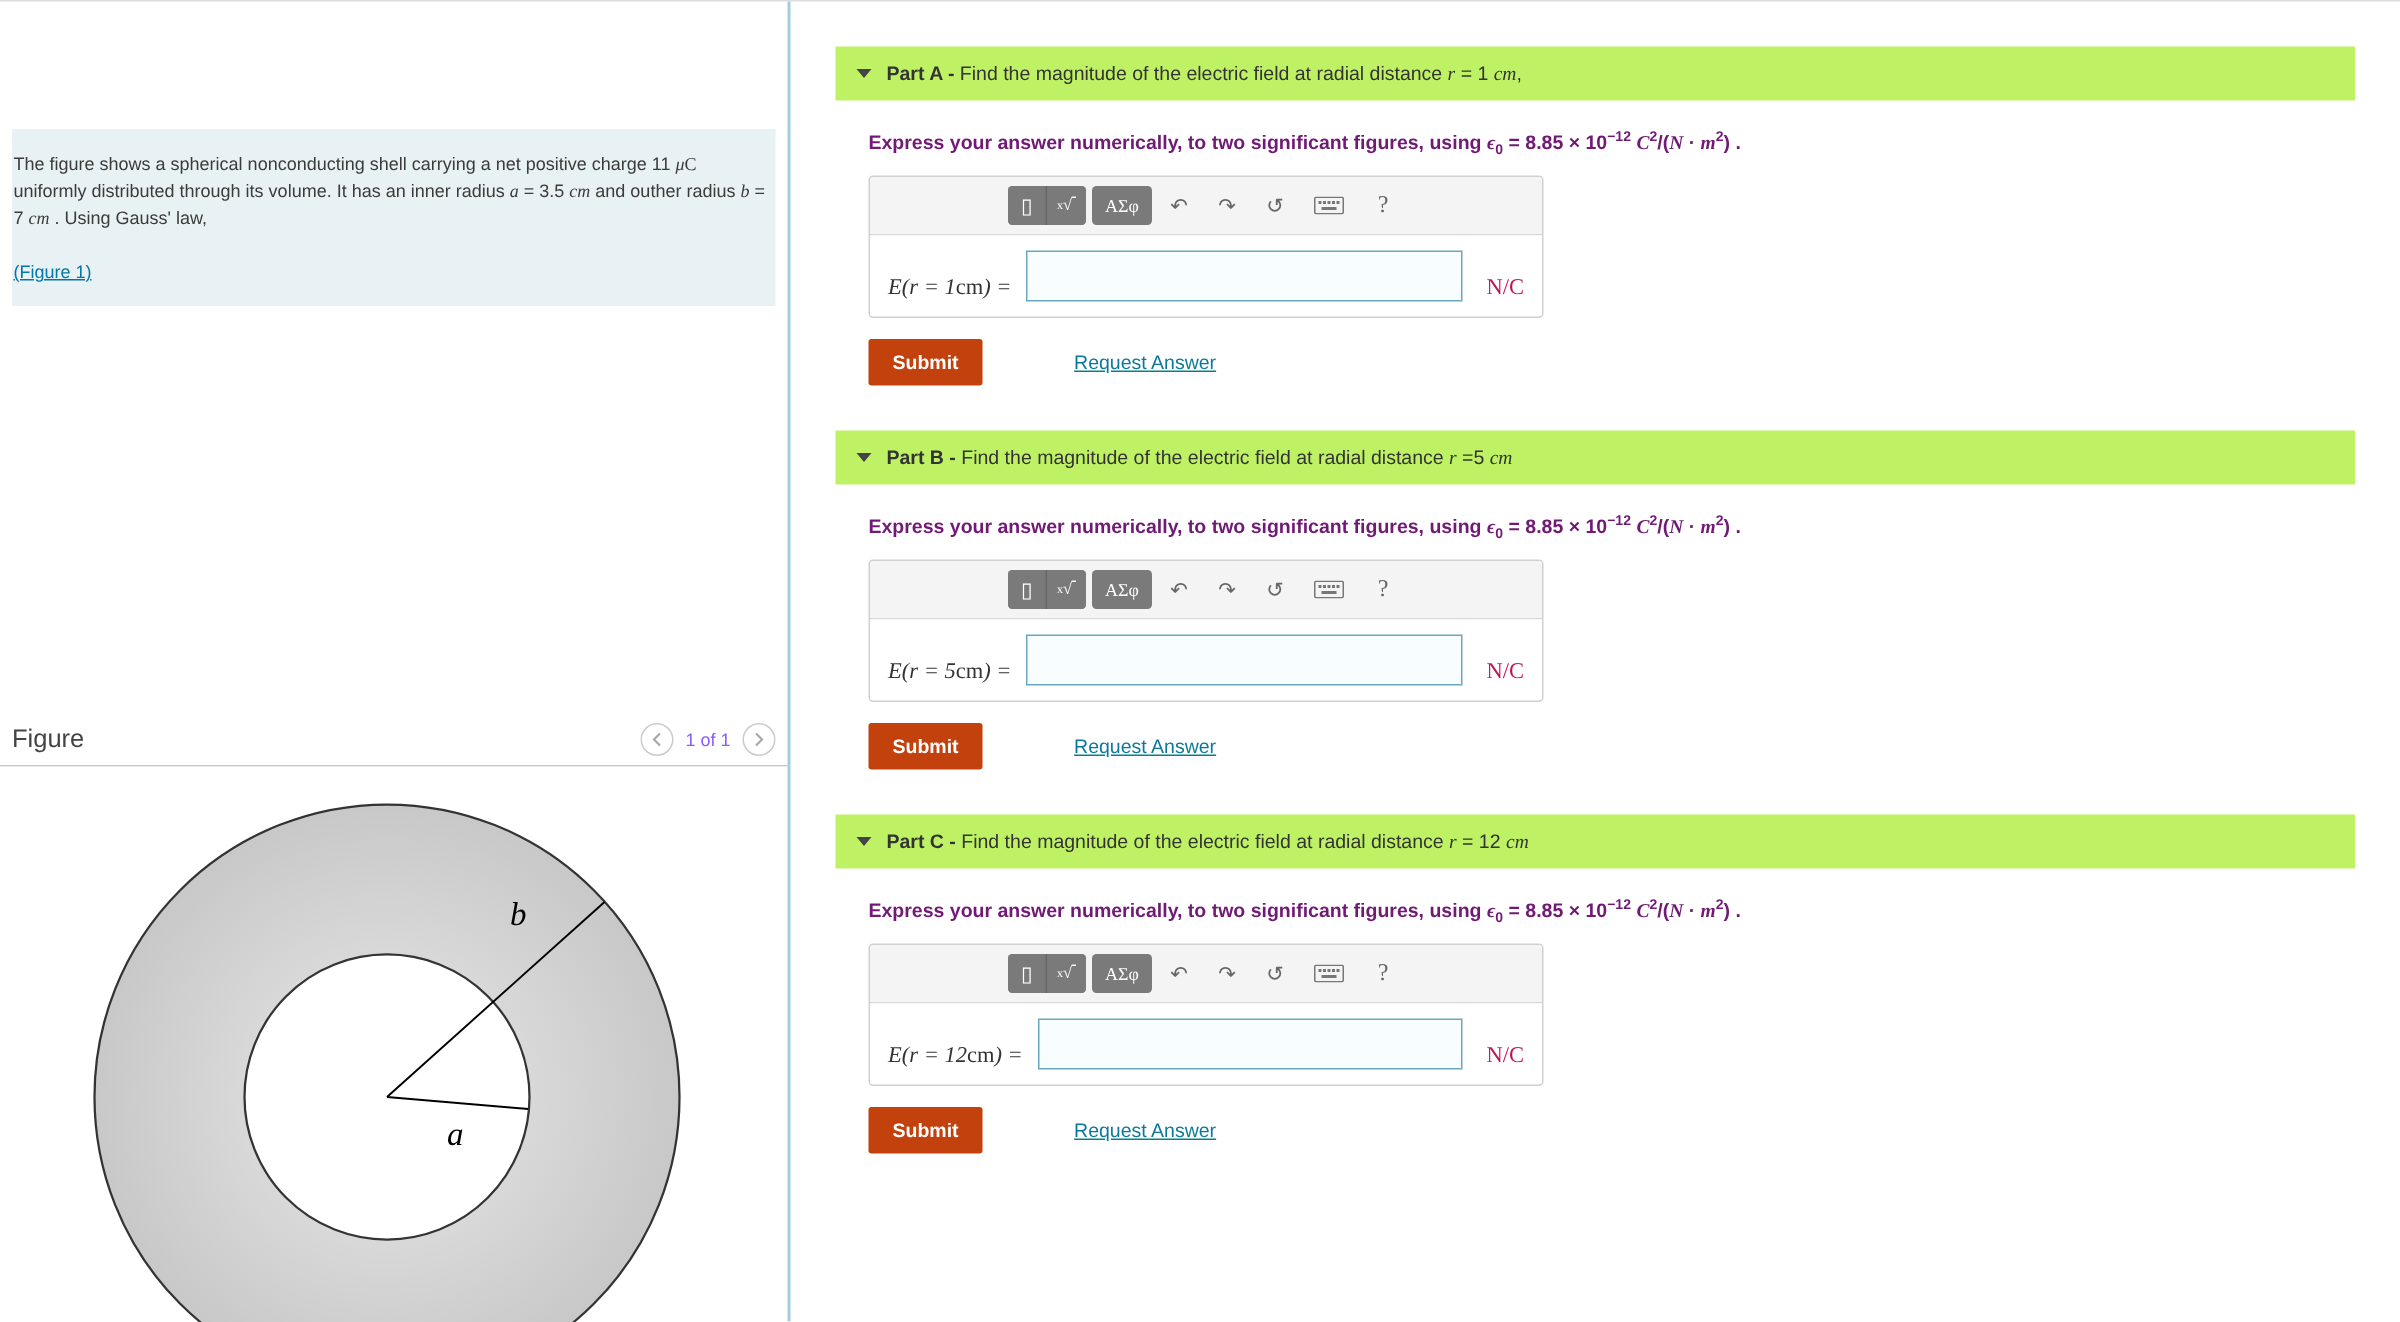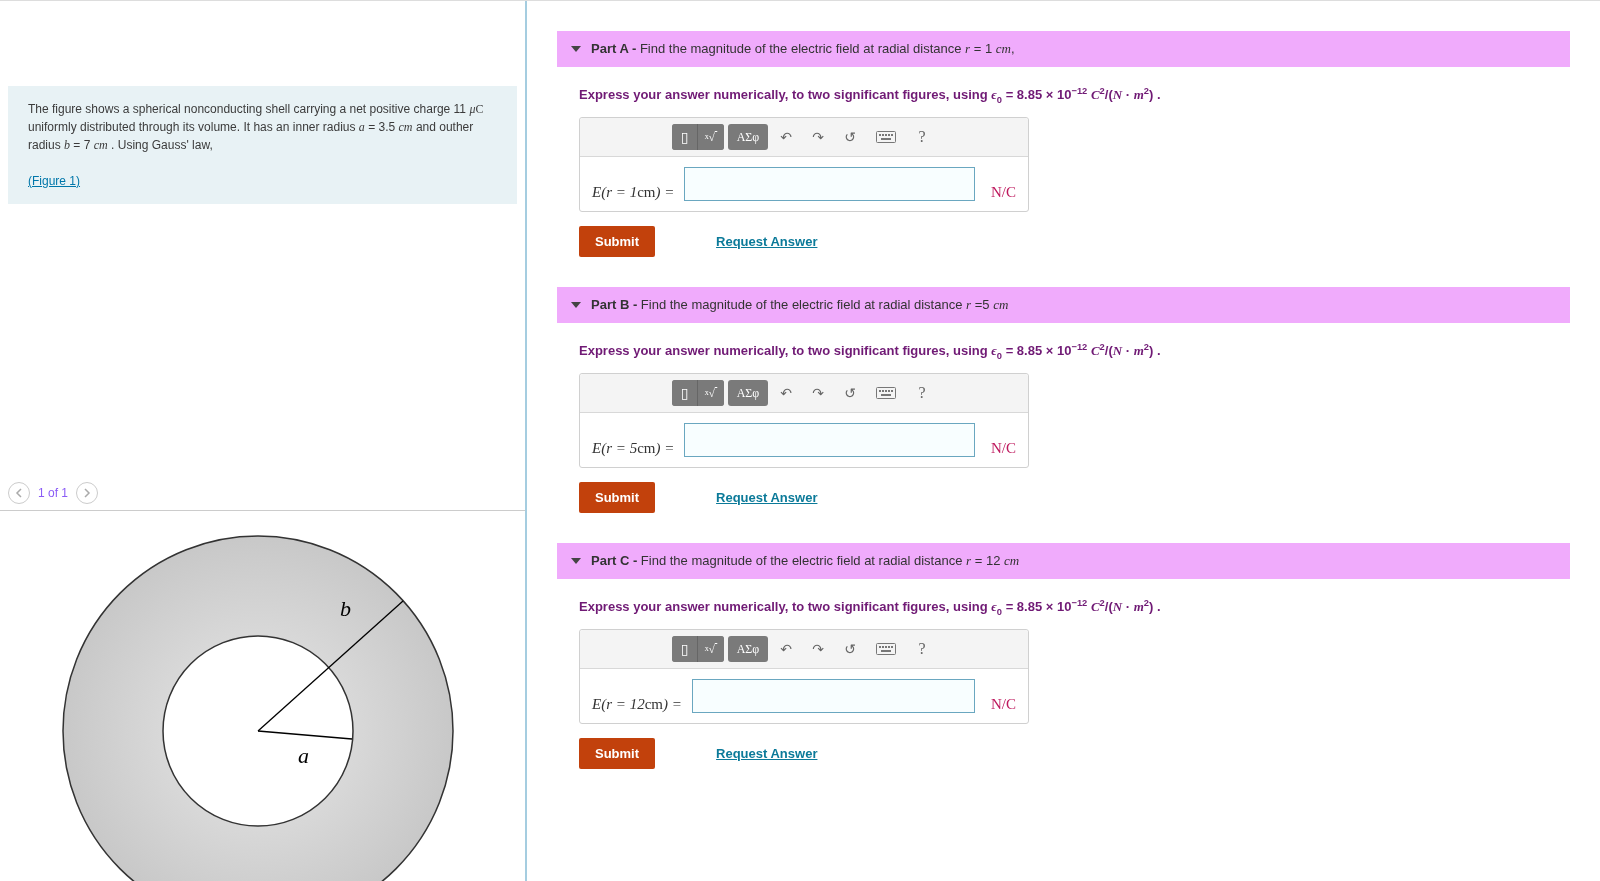--- a/index.html
+++ b/index.html
@@ -1,67 +1,68 @@
 <!DOCTYPE html>
 <html><head>
 <meta charset="utf-8">
 <style>
 * { box-sizing: border-box; margin: 0; padding: 0; }
 body { font-family: Arial, Helvetica, sans-serif; font-size: 13px; color: #333; background: #fff; }
 .container { display: flex; width: 1600px; height: 881px; border-top: 1px solid #ddd; }
 .left-panel { width: 527px; border-right: 2px solid #a5cde0; display: flex; flex-direction: column; padding-top: 85px; }
-.problem-intro { background: #e8f2f5; padding: 14px 20px; margin: 0 8px; font-size: 12px; line-height: 1.5; color: #3b3b3b; }
+.problem-intro { background: #e8f2f5; padding: 14px 1px; margin: 0 8px; font-size: 12px; line-height: 1.5; color: #3b3b3b; }
 .problem-intro a { color: #0077aa; text-decoration: underline; }
 .figure-section { margin-top: auto; display: flex; flex-direction: column; flex: 1; justify-content: flex-end; }
 .figure-header { display: flex; align-items: center; padding: 6px 8px; border-bottom: 1px solid #ccc; }
 .figure-title { font-size: 17px; color: #444; flex: 1; }
 .figure-nav { display: flex; align-items: center; gap: 8px; font-size: 12px; color: #8b5cf6; }
 .nav-btn { width: 22px; height: 22px; border: 1px solid #ccc; border-radius: 50%; background: #fff; display: flex; align-items: center; justify-content: center; color: #888; cursor: pointer; }
 .figure-body { position: relative; height: 370px; overflow: hidden; padding: 0 8px; }
 .figure-svg-wrap { position: relative; height: 100%; overflow-y: scroll; }
 .right-panel { flex: 1; padding: 0 30px 0 30px; overflow: hidden; }
 .part { margin-top: 30px; }
-.part-header { background: #f0abfc; padding: 10px 14px; display: flex; align-items: center; gap: 10px; font-size: 13px; }
+.part-header { background: #bef264; padding: 10px 14px; display: flex; align-items: center; gap: 10px; font-size: 13px; }
 .part-header .caret { width: 0; height: 0; border-left: 5px solid transparent; border-right: 5px solid transparent; border-top: 6px solid #444; }
 .part-title { font-weight: bold; }
 .part-prompt { font-weight: normal; }
 .part-sub { padding: 20px 22px 0 22px; font-size: 13px; font-weight: bold; color: #701a75; }
 .answer-box { margin: 14px 22px 0 22px; border: 1px solid #d0d0d0; border-radius: 3px; background: #fff; width: 450px; }
 .toolbar { background: #f4f4f4; border-bottom: 1px solid #d8d8d8; padding: 6px; display: flex; justify-content: center; gap: 4px; align-items: center; border-radius: 3px 3px 0 0; }
 .tb-group { display: flex; background: #888; border-radius: 3px; overflow: hidden; }
 .tb-btn-dark { width: 26px; height: 26px; background: #7a7a7a; color: #fff; display: flex; align-items: center; justify-content: center; font-size: 11px; border-right: 1px solid #666; }
 .tb-btn-dark:last-child { border-right: none; }
 .tb-btn-lite { width: 28px; height: 26px; display: flex; align-items: center; justify-content: center; color: #666; font-size: 14px; cursor: pointer; }
 .tb-btn-lite.wide { width: 36px; font-size: 13px; }
 .answer-row { display: flex; align-items: flex-end; padding: 10px 12px; gap: 10px; }
 .answer-label { font-family: 'Times New Roman', serif; font-style: italic; font-size: 15px; color: #333; white-space: nowrap; }
 .answer-label .rm { font-style: normal; }
 .answer-input { flex: 1; height: 34px; border: 1px solid #6aa7c0; background: #f8feff; padding: 4px 6px; font-size: 14px; }
 .answer-unit { font-family: 'Times New Roman', serif; font-size: 15px; color: #be185d; white-space: nowrap; padding-left: 6px; }
 .actions { padding: 14px 22px 0 22px; display: flex; align-items: center; gap: 22px; }
 .submit-btn { background: #c2410c; color: #fff; border: none; padding: 8px 16px; font-size: 13px; font-weight: bold; border-radius: 2px; cursor: pointer; }
-.request-link { color: #0b7a99; font-size: 13px; font-weight: bold; text-decoration: underline; cursor: pointer; padding-left: 39px; }
+.request-link { color: #0b7a99; font-size: 13px; font-weight: normal; text-decoration: underline; cursor: pointer; padding-left: 39px; }
 .math { font-family: 'Times New Roman', serif; font-style: italic; }
 .math .rm { font-style: normal; }
 sup { font-size: 0.72em; vertical-align: super; line-height: 0; }
 sub { font-size: 0.72em; vertical-align: sub; line-height: 0; }
 </style>
 </head>
 <body>
 
 <div class="container">
   <div class="left-panel">
     <div class="problem-intro">
       <span>The figure shows a spherical nonconducting shell carrying a net positive charge 11 <span class="math">μ<span class="rm">C</span></span> uniformly distributed through its volume. It has an inner radius <span class="math">a</span> = 3.5 <span class="math rm">cm</span> and outher radius <span class="math">b</span> = 7 <span class="math rm">cm</span> . Using Gauss' law,</span>
       <br><br>
       <a href="#">(Figure 1)</a>
     </div>
 
     <div class="figure-section">
       <div class="figure-header">
+        <div class="figure-title">Figure</div>
         <div class="figure-nav">
           <div class="nav-btn">
             <svg width="8" height="10" viewBox="0 0 8 10">
                 <path d="M6 1 L2 5 L6 9" stroke="#aaa" stroke-width="1.5" fill="none"></path>
               </svg>
           </div>
           <span>1 of 1</span>
           <div class="nav-btn">
             <svg width="8" height="10" viewBox="0 0 8 10">
                 <path d="M2 1 L6 5 L2 9" stroke="#aaa" stroke-width="1.5" fill="none"></path>

